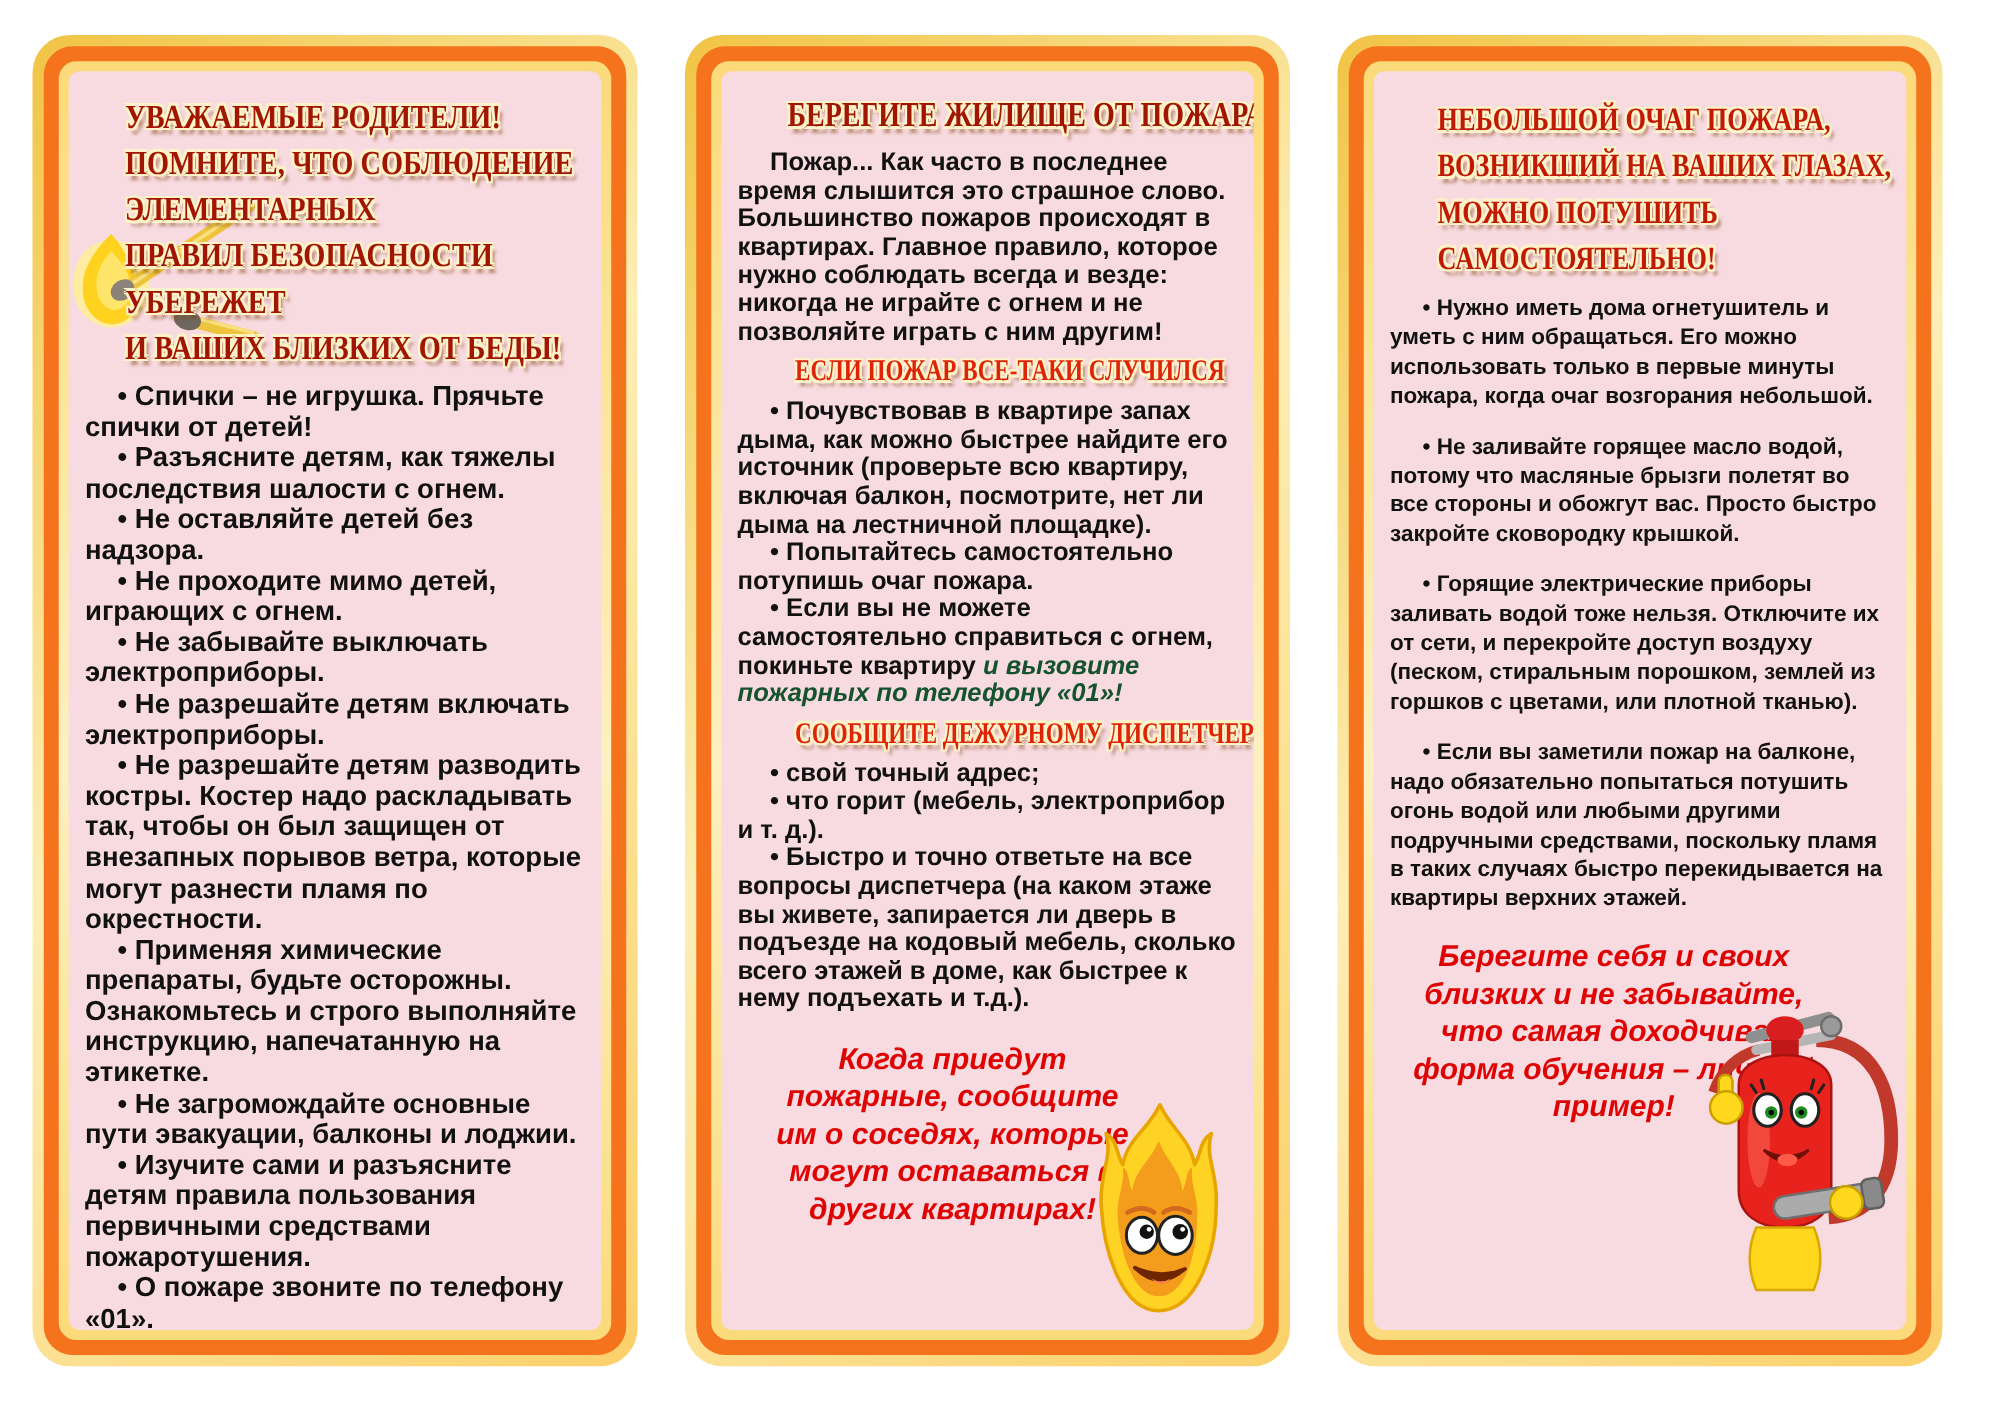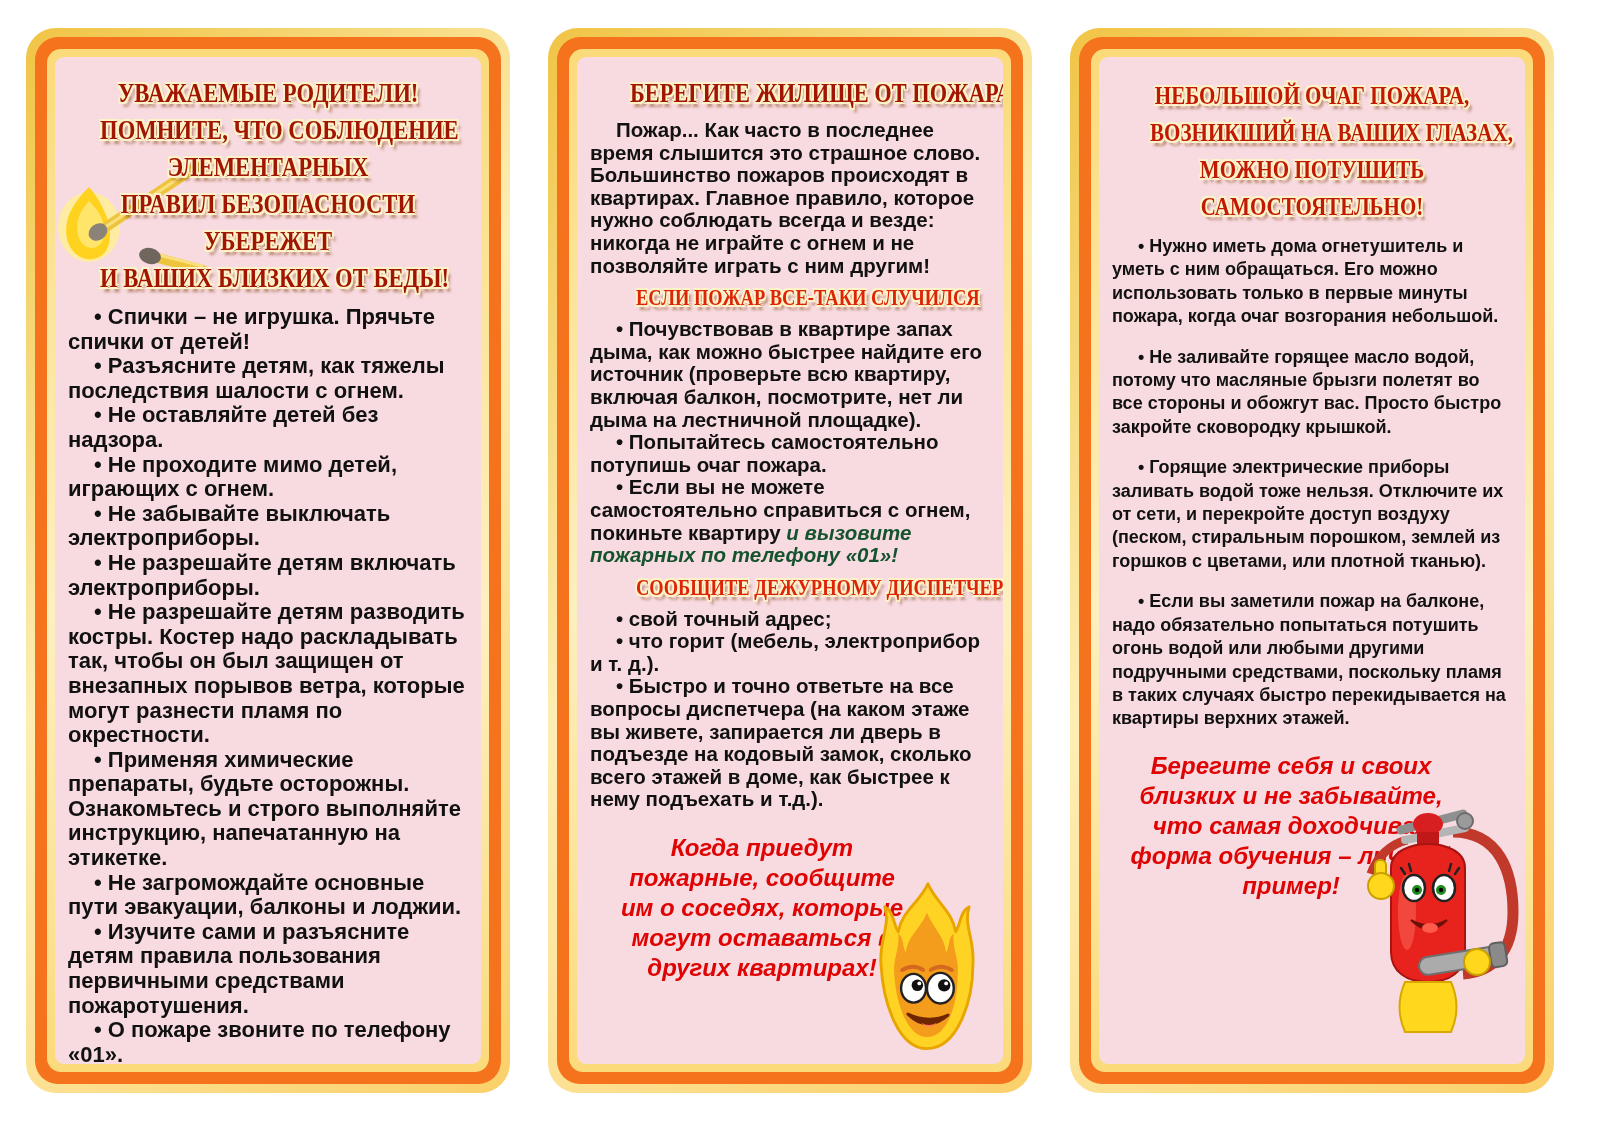--- a/index.html
+++ b/index.html
@@ -32,21 +32,21 @@
     background:linear-gradient(180deg,#fbda7a 0%,#fdf0c0 55%,#fbda7a 100%);
     border-radius:14px;padding:8px;
   }
   .panel-content{
     box-sizing:border-box;position:relative;width:100%;height:100%;
     background:#f8dbe1;border-radius:9px;
     padding:12px 13px 10px 13px;
     overflow:hidden;
   }
   
-  .title,.subtitle{text-align:center;}
+  .title,.subtitle{text-align:left;}
   .h-line{
     font-family:"Liberation Serif", serif;
     font-weight:bold;white-space:nowrap;
     transform:scaleX(.84);transform-origin:50% 50%;
     text-shadow:
       -2px -2px 0 #fdf3c8, 2px -2px 0 #fdf3c8,
       -2px  2px 0 #fdf3c8, 2px  2px 0 #fdf3c8,
       -2px  0   0 #fdf3c8, 2px  0   0 #fdf3c8,
        0   -2px 0 #fdf3c8, 0    2px 0 #fdf3c8,
        4px  5px 3px rgba(125,62,8,.55);
@@ -141,21 +141,21 @@
                 <div class="h-line">ЕСЛИ ПОЖАР ВСЕ-ТАКИ СЛУЧИЛСЯ</div>
               </div>
               <p class="bullet"><span class="run">• Почувствовав в квартире запах дыма, как можно быстрее найдите его источник (проверьте всю квартиру, включая балкон, посмотрите, нет ли дыма на лестничной площадке).</span></p>
               <p class="bullet"><span class="run">• Попытайтесь самостоятельно потупишь очаг пожара.</span></p>
               <p class="bullet"><span class="run">• Если вы не можете самостоятельно справиться с огнем, покиньте квартиру </span><span class="run red">и вызовите пожарных по телефону «01»!</span></p>
               <div class="subtitle">
                 <div class="h-line">СООБЩИТЕ ДЕЖУРНОМУ ДИСПЕТЧЕРУ</div>
               </div>
               <p class="bullet"><span class="run">• свой точный адрес;</span></p>
               <p class="bullet"><span class="run">• что горит (мебель, электроприбор и т. д.).</span></p>
-              <p class="bullet"><span class="run">• Быстро и точно ответьте на все вопросы диспетчера (на каком этаже вы живете, запирается ли дверь в подъезде на кодовый замок, сколько всего этажей в доме, как быстрее к нему подъехать и т.д.).</span></p>
+              <p class="bullet"><span class="run">• Быстро и точно ответьте на все вопросы диспетчера (на каком этаже вы живете, запирается ли дверь в подъезде на кодовый мебель, сколько всего этажей в доме, как быстрее к нему подъехать и т.д.).</span></p>
               <div class="quote">Когда приедут пожарные, сообщите им о соседях, которые могут оставаться в других квартирах!</div>
             </div>
           <svg class="illus illus-flame" viewBox="0 0 110 190" aria-hidden="true">
             <path d="M57 4 C48 24 30 32 26 54 C20 44 22 34 12 28 C18 48 6 62 8 88 C10 128 26 176 56 176 C88 176 104 126 104 88 C106 62 94 48 100 28 C90 34 92 44 86 54 C82 32 66 24 57 4 Z" fill="#ffd324" stroke="#e8a400" stroke-width="3" stroke-linejoin="round"></path>
             <path d="M56 34 C50 50 36 58 34 76 C30 68 32 60 26 56 C28 72 20 82 22 100 C24 130 36 164 56 164 C78 164 88 128 88 100 C90 82 82 72 84 56 C78 60 80 68 76 76 C74 58 62 50 56 34 Z" fill="#f49c1c"></path>
             <ellipse cx="42" cy="113" rx="13" ry="15" fill="#ffffff" stroke="#222" stroke-width="2.5"></ellipse>
             <ellipse cx="70" cy="113" rx="14" ry="16" fill="#ffffff" stroke="#222" stroke-width="2.5"></ellipse>
             <circle cx="46" cy="110" r="6" fill="#111"></circle>
             <circle cx="74" cy="110" r="6.5" fill="#111"></circle>
             <circle cx="48" cy="108" r="2" fill="#fff"></circle>

